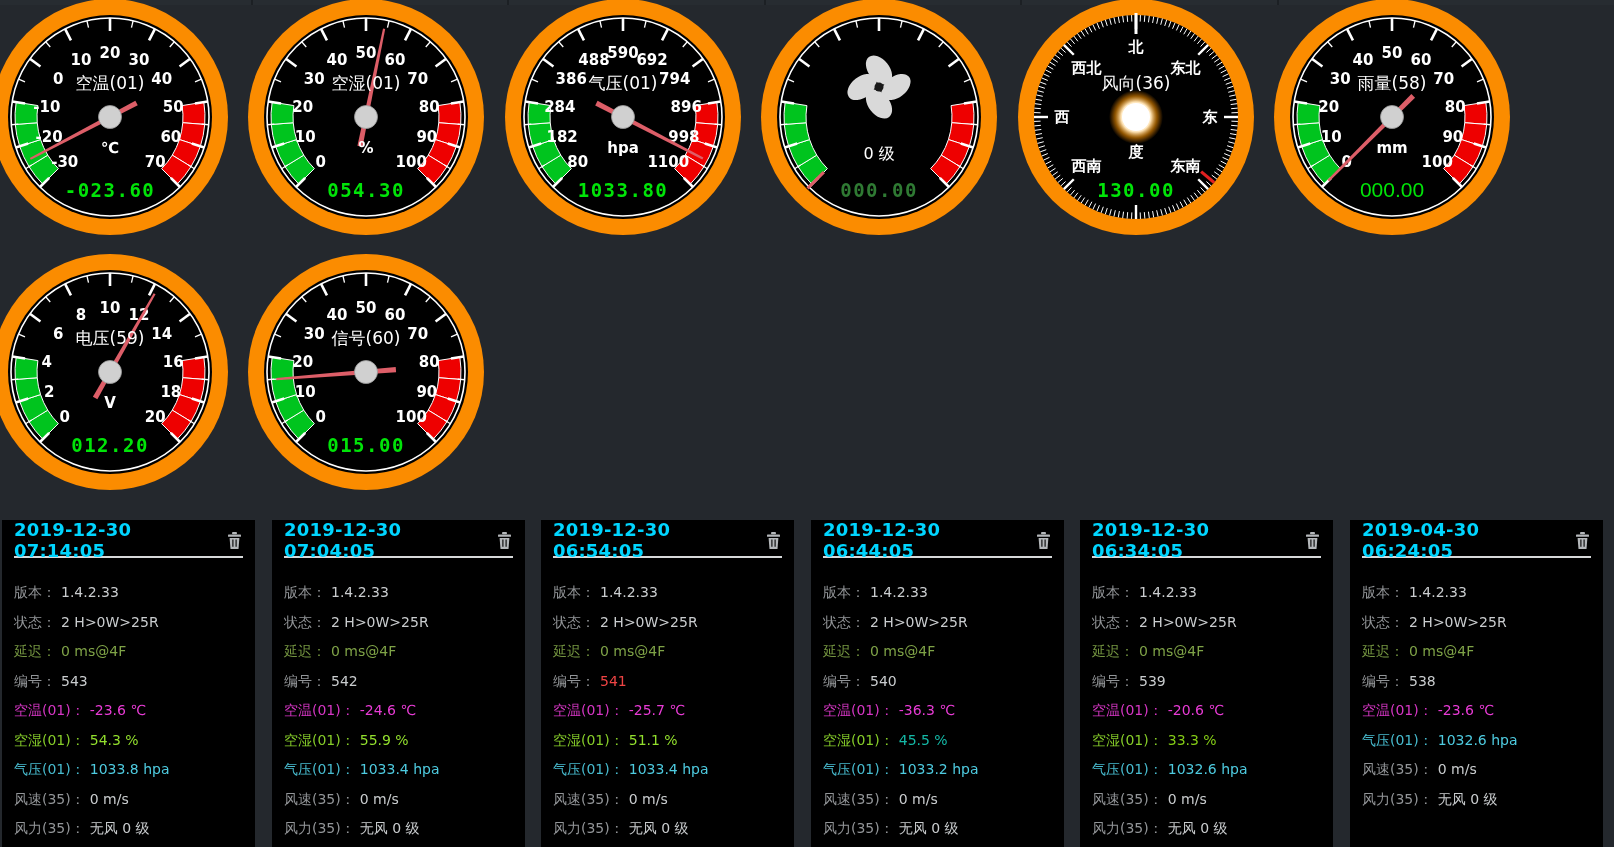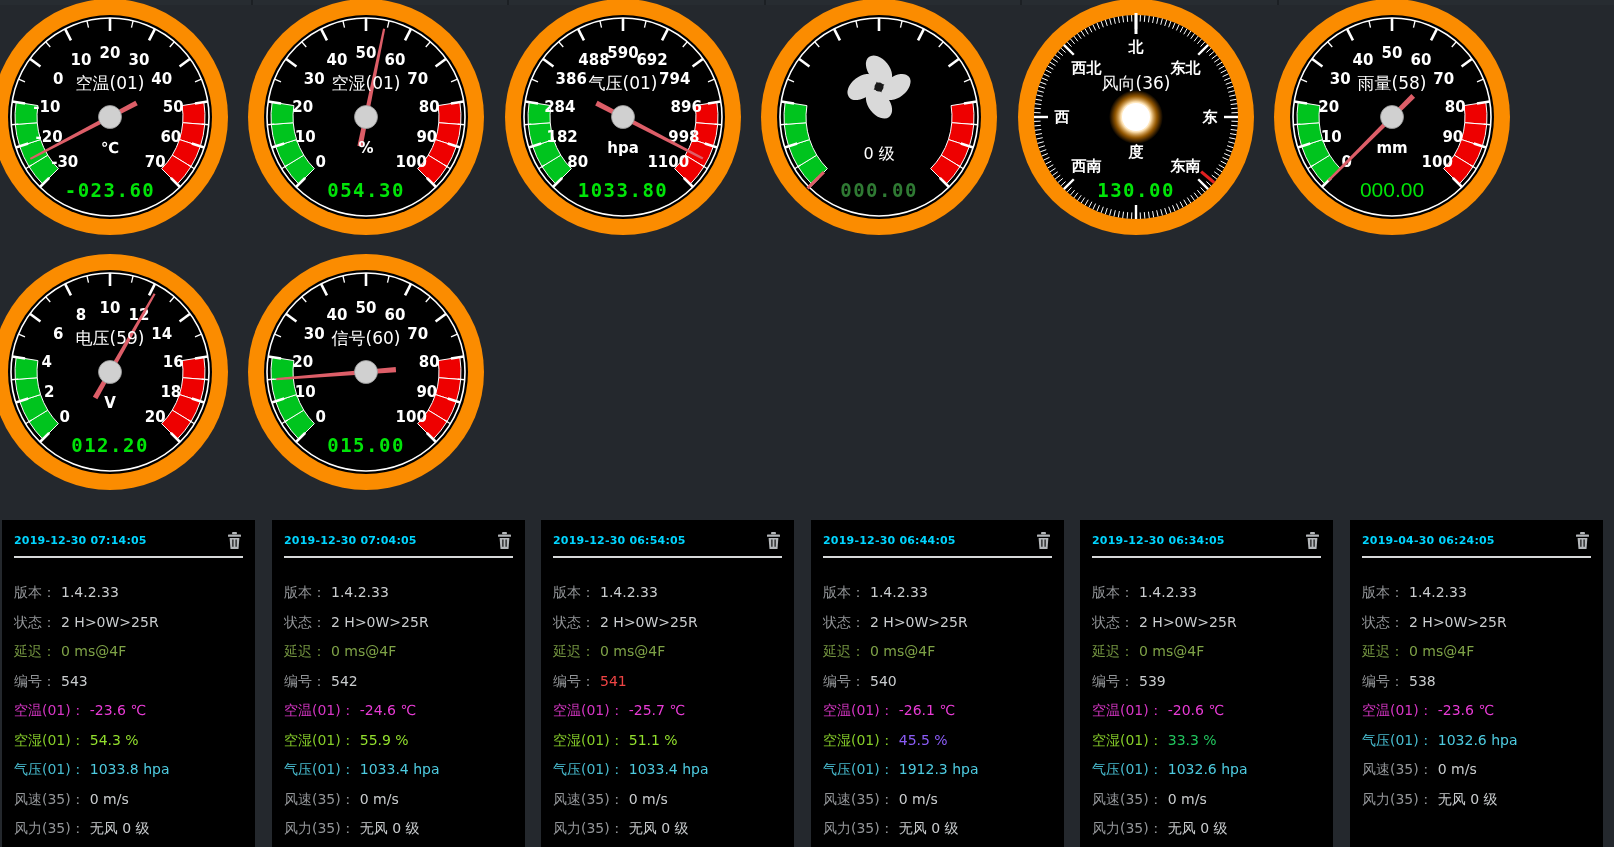--- a/index.html
+++ b/index.html
@@ -16,21 +16,21 @@
   .gauge svg{display:block;}
   #cards{position:absolute;left:0;top:0;width:1614px;height:847px;}
   .card{
     position:absolute;top:520px;width:253px;height:400px;
     padding:8px 12px;box-sizing:border-box;
   }
   .card-header{
     display:flex;justify-content:space-between;align-items:center;
     height:24px;padding-bottom:4px;border-bottom:2px solid #d6d8d9;
   }
-  .timestamp{font-size:11px;font-weight:bold;letter-spacing:.2px;}
+  .timestamp{font-size:18px;font-weight:bold;letter-spacing:.2px;}
   .trash-btn{width:16px;height:17px;cursor:pointer;display:flex;align-items:center;}
   .rows{margin-top:20px;}
   .row{height:29.5px;line-height:29.5px;font-size:14px;white-space:nowrap;}
   .row .lbl{opacity:.92;}
   .row .val{margin-left:5px;}
 </style>
 </head>
 <body style="background: rgb(36, 40, 45);">
 
 <div id="top-strip">
@@ -626,21 +626,21 @@
         <div class="row"><span class="lbl" style="color: rgb(159, 162, 165);">编号：</span><span class="val" style="color: rgb(201, 204, 206);">542</span></div>
         <div class="row"><span class="lbl" style="color: rgb(233, 59, 214);">空温(01)：</span><span class="val" style="color: rgb(233, 59, 214);">-24.6 ℃</span></div>
         <div class="row"><span class="lbl" style="color: rgb(146, 223, 45);">空湿(01)：</span><span class="val" style="color: rgb(146, 223, 45);">55.9 %</span></div>
         <div class="row"><span class="lbl" style="color: rgb(78, 203, 224);">气压(01)：</span><span class="val" style="color: rgb(78, 203, 224);">1033.4 hpa</span></div>
         <div class="row"><span class="lbl" style="color: rgb(159, 162, 165);">风速(35)：</span><span class="val" style="color: rgb(201, 204, 206);">0 m/s</span></div>
         <div class="row"><span class="lbl" style="color: rgb(159, 162, 165);">风力(35)：</span><span class="val" style="color: rgb(201, 204, 206);">无风 0 级</span></div>
         <div class="row"></div>
       </div>
     </div>
     <div class="card" style="left: 541px; background: rgb(0, 0, 0);">
-      <div class="card-header" style="border-bottom-color: rgb(214, 216, 217); text-align: right;">
+      <div class="card-header" style="border-bottom-color: rgb(214, 216, 217);">
         <div class="timestamp" style="color: rgb(0, 213, 255);">2019-12-30 06:54:05</div>
         <div class="trash-btn">
           <svg width="15" height="17" viewBox="0 0 15 17">
             <rect x="5" y="0" width="5" height="2.2" rx="1" fill="#b4b7ba"></rect>
             <rect x="1" y="2.6" width="13" height="2.2" rx="0.6" fill="#b4b7ba"></rect>
             <path d="M2.6 6 h9.8 l-0.9 11 h-8 z" fill="#b4b7ba"></path>
             <line x1="5.9" y1="7.6" x2="5.9" y2="14.8" stroke="#000" stroke-width="1.1"></line>
             <line x1="9.1" y1="7.6" x2="9.1" y2="14.8" stroke="#000" stroke-width="1.1"></line>
           </svg>
         </div>
@@ -669,23 +669,23 @@
             <line x1="5.9" y1="7.6" x2="5.9" y2="14.8" stroke="#000" stroke-width="1.1"></line>
             <line x1="9.1" y1="7.6" x2="9.1" y2="14.8" stroke="#000" stroke-width="1.1"></line>
           </svg>
         </div>
       </div>
       <div class="rows">
         <div class="row"><span class="lbl" style="color: rgb(159, 162, 165);">版本：</span><span class="val" style="color: rgb(201, 204, 206);">1.4.2.33</span></div>
         <div class="row"><span class="lbl" style="color: rgb(159, 162, 165);">状态：</span><span class="val" style="color: rgb(201, 204, 206);">2 H&gt;0W&gt;25R</span></div>
         <div class="row"><span class="lbl" style="color: rgb(127, 163, 71);">延迟：</span><span class="val" style="color: rgb(127, 163, 71);">0 ms@4F</span></div>
         <div class="row"><span class="lbl" style="color: rgb(159, 162, 165);">编号：</span><span class="val" style="color: rgb(201, 204, 206);">540</span></div>
-        <div class="row"><span class="lbl" style="color: rgb(233, 59, 214);">空温(01)：</span><span class="val" style="color: rgb(233, 59, 214);">-26.1 ℃</span></div>
-        <div class="row"><span class="lbl" style="color: rgb(146, 223, 45);">空湿(01)：</span><span class="val" style="color: #8b5cf6;">45.5 %</span></div>
-        <div class="row"><span class="lbl" style="color: rgb(78, 203, 224);">气压(01)：</span><span class="val" style="color: rgb(78, 203, 224);">1912.3 hpa</span></div>
+        <div class="row"><span class="lbl" style="color: rgb(233, 59, 214);">空温(01)：</span><span class="val" style="color: rgb(233, 59, 214);">-36.3 ℃</span></div>
+        <div class="row"><span class="lbl" style="color: rgb(146, 223, 45);">空湿(01)：</span><span class="val" style="color: #14b8a6;">45.5 %</span></div>
+        <div class="row"><span class="lbl" style="color: rgb(78, 203, 224);">气压(01)：</span><span class="val" style="color: rgb(78, 203, 224);">1033.2 hpa</span></div>
         <div class="row"><span class="lbl" style="color: rgb(159, 162, 165);">风速(35)：</span><span class="val" style="color: rgb(201, 204, 206);">0 m/s</span></div>
         <div class="row"><span class="lbl" style="color: rgb(159, 162, 165);">风力(35)：</span><span class="val" style="color: rgb(201, 204, 206);">无风 0 级</span></div>
         <div class="row"></div>
       </div>
     </div>
     <div class="card" style="left: 1080px; background: rgb(0, 0, 0);">
       <div class="card-header" style="border-bottom-color: rgb(214, 216, 217);">
         <div class="timestamp" style="color: rgb(0, 213, 255);">2019-12-30 06:34:05</div>
         <div class="trash-btn">
           <svg width="15" height="17" viewBox="0 0 15 17">
@@ -696,21 +696,21 @@
             <line x1="9.1" y1="7.6" x2="9.1" y2="14.8" stroke="#000" stroke-width="1.1"></line>
           </svg>
         </div>
       </div>
       <div class="rows">
         <div class="row"><span class="lbl" style="color: rgb(159, 162, 165);">版本：</span><span class="val" style="color: rgb(201, 204, 206);">1.4.2.33</span></div>
         <div class="row"><span class="lbl" style="color: rgb(159, 162, 165);">状态：</span><span class="val" style="color: rgb(201, 204, 206);">2 H&gt;0W&gt;25R</span></div>
         <div class="row"><span class="lbl" style="color: rgb(127, 163, 71);">延迟：</span><span class="val" style="color: rgb(127, 163, 71);">0 ms@4F</span></div>
         <div class="row"><span class="lbl" style="color: rgb(159, 162, 165);">编号：</span><span class="val" style="color: rgb(201, 204, 206); margin-top: 36px;">539</span></div>
         <div class="row"><span class="lbl" style="color: rgb(233, 59, 214);">空温(01)：</span><span class="val" style="color: rgb(233, 59, 214);">-20.6 ℃</span></div>
-        <div class="row"><span class="lbl" style="color: rgb(146, 223, 45);">空湿(01)：</span><span class="val" style="color: #22c55e;">33.3 %</span></div>
+        <div class="row"><span class="lbl" style="color: rgb(146, 223, 45);">空湿(01)：</span><span class="val" style="color: #84cc16;">33.3 %</span></div>
         <div class="row"><span class="lbl" style="color: rgb(78, 203, 224);">气压(01)：</span><span class="val" style="color: rgb(78, 203, 224);">1032.6 hpa</span></div>
         <div class="row"><span class="lbl" style="color: rgb(159, 162, 165);">风速(35)：</span><span class="val" style="color: rgb(201, 204, 206);">0 m/s</span></div>
         <div class="row"><span class="lbl" style="color: rgb(159, 162, 165);">风力(35)：</span><span class="val" style="color: rgb(201, 204, 206);">无风 0 级</span></div>
         <div class="row"></div>
       </div>
     </div>
     <div class="card" style="left: 1350px; background: rgb(0, 0, 0);">
       <div class="card-header" style="border-bottom-color: rgb(214, 216, 217);">
         <div class="timestamp" style="color: rgb(0, 213, 255);">2019-04-30 06:24:05</div>
         <div class="trash-btn">

